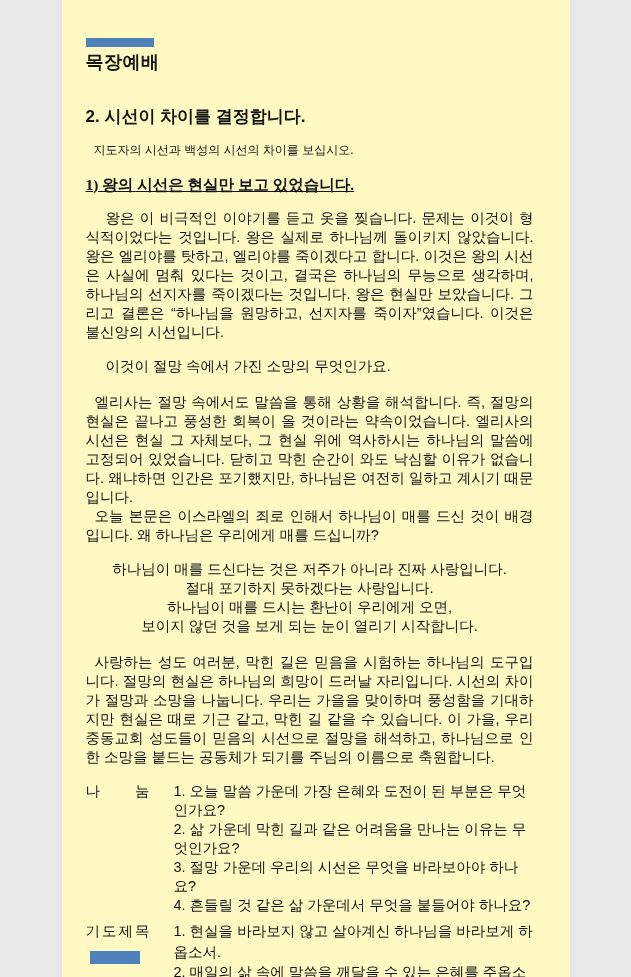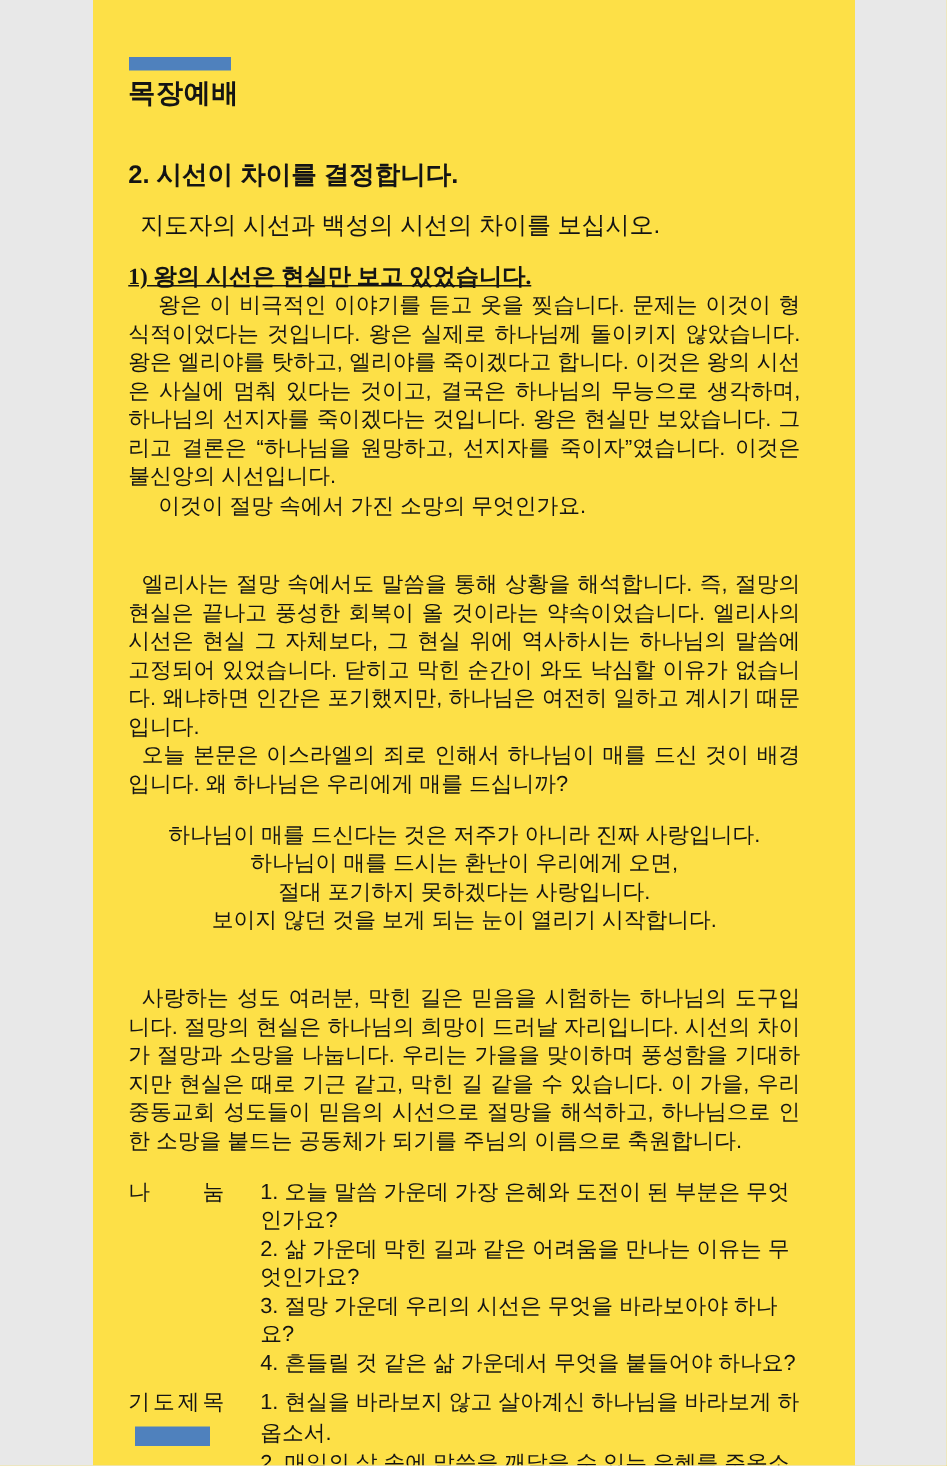--- a/index.html
+++ b/index.html
@@ -1,49 +1,49 @@
 <!DOCTYPE html>
 <html><head>
 <meta charset="utf-8">
 <style>
   html,body { margin:0; padding:0; background:#e8e8e8; }
   .page {
     position:relative;
     width:508px; height:977px;
     margin:0 auto;
-    background:#fde047;
+    background:#fef9c3;
     color:#141414;
     font-family:"Liberation Sans", sans-serif;
     box-sizing:border-box;
     padding:38px 36px 0 24px;
     overflow:hidden;
   }
   .accent-fill { background:#4f81bd; }
   .header-bar { width:68px; height:9px; margin-bottom:3px; }
   .site-title { font-size:18px; font-weight:bold; letter-spacing:0.5px; }
   .doc-title {
     margin-top:33px;
     font-size:17px; font-weight:bold;
     line-height:20px;
   }
-  .intro { margin-top:14px; padding-left:8px; font-size:16px; line-height:19px; }
+  .intro { margin-top:14px; padding-left:8px; font-size:12px; line-height:19px; }
   .sec-heading {
     margin-top:15px;
     font-size:15.5px; font-weight:bold;
     text-decoration:underline;
     line-height:19px;
     font-family:Liberation Serif, serif;
   }
   .para {
     font-size:14.5px; line-height:19px;
     text-align:justify; word-break:break-all;
     margin:0;
   }
-  .para.tight { margin-top:1px; }
-  .para.gap { margin-top:33px; }
+  .para.tight { margin-top:15px; }
+  .para.gap { margin-top:17px; }
   .para.gap-sm { margin-top:0; }
   .indent-lg { text-indent:20px; }
   .indent-sm { text-indent:9px; }
   .quote {
     margin-top:15px;
     text-align:center;
     font-size:14.5px; line-height:19px;
   }
   .qa-row { display:flex; align-items:flex-start; font-size:14.5px; line-height:19px; }
   .qa-row.sharing { margin-top:15px; }
@@ -75,22 +75,22 @@
   <p class="para tight indent-lg">왕은 이 비극적인 이야기를 듣고 옷을 찢습니다. 문제는 이것이 형식적이었다는 것입니다. 왕은 실제로 하나님께 돌이키지 않았습니다. 왕은 엘리야를 탓하고, 엘리야를 죽이겠다고 합니다. 이것은 왕의 시선은 사실에 멈춰 있다는 것이고, 결국은 하나님의 무능으로 생각하며, 하나님의 선지자를 죽이겠다는 것입니다. 왕은 현실만 보았습니다. 그리고 결론은 “하나님을 원망하고, 선지자를 죽이자”였습니다. 이것은 불신앙의 시선입니다.</p>
 
   <p class="para tight indent-lg">이것이 절망 속에서 가진 소망의 무엇인가요.</p>
 
   <p class="para gap indent-sm">엘리사는 절망 속에서도 말씀을 통해 상황을 해석합니다. 즉, 절망의 현실은 끝나고 풍성한 회복이 올 것이라는 약속이었습니다. 엘리사의 시선은 현실 그 자체보다, 그 현실 위에 역사하시는 하나님의 말씀에 고정되어 있었습니다. 닫히고 막힌 순간이 와도 낙심할 이유가 없습니다. 왜냐하면 인간은 포기했지만, 하나님은 여전히 일하고 계시기 때문입니다.</p>
 
   <p class="para gap-sm indent-sm">오늘 본문은 이스라엘의 죄로 인해서 하나님이 매를 드신 것이 배경입니다. 왜 하나님은 우리에게 매를 드십니까?</p>
 
   <div class="quote">
     <div>하나님이 매를 드신다는 것은 저주가 아니라 진짜 사랑입니다.</div>
+    <div>절대 포기하지 못하겠다는 사랑입니다.</div>
     <div>하나님이 매를 드시는 환난이 우리에게 오면,</div>
-    <div>절대 포기하지 못하겠다는 사랑입니다.</div>
     <div>보이지 않던 것을 보게 되는 눈이 열리기 시작합니다.</div>
   </div>
 
   <p class="para gap indent-sm">사랑하는 성도 여러분, 막힌 길은 믿음을 시험하는 하나님의 도구입니다. 절망의 현실은 하나님의 희망이 드러날 자리입니다. 시선의 차이가 절망과 소망을 나눕니다. 우리는 가을을 맞이하며 풍성함을 기대하지만 현실은 때로 기근 같고, 막힌 길 같을 수 있습니다. 이 가을, 우리 중동교회 성도들이 믿음의 시선으로 절망을 해석하고, 하나님으로 인한 소망을 붙드는 공동체가 되기를 주님의 이름으로 축원합니다.</p>
 
   <div class="qa-row sharing">
     <div class="qa-label">
         <span>나</span>
         <span>눔</span>
       </div>

